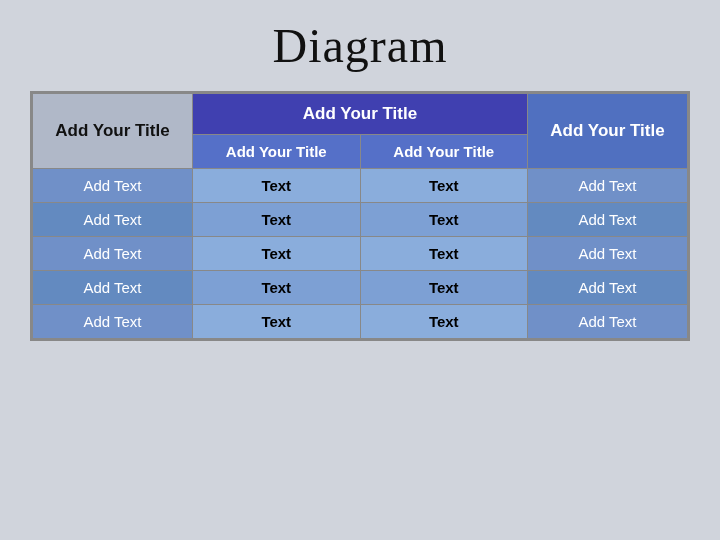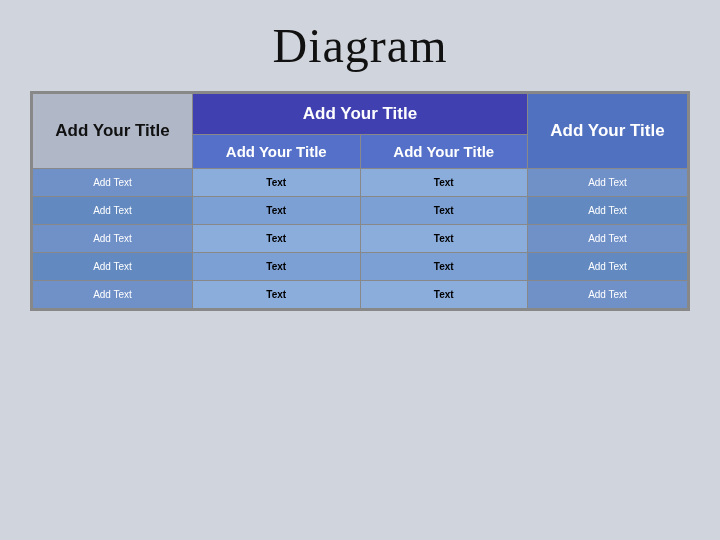--- a/index.html
+++ b/index.html
@@ -78,21 +78,21 @@
       color: #fff;
       font-size: 15px;
       font-weight: bold;
       text-align: center;
       padding: 8px 6px;
       vertical-align: middle;
     }
     
     .data-row td {
       border: 1.5px solid #888;
-      font-size: 10px;
+      font-size: 15px;
       text-align: center;
       padding: 8px 6px;
       vertical-align: middle;
     }
     .cell-add-text-left {
       background: #7090c8;
       color: #fff;
       font-weight: normal;
     }
     .cell-text-mid {

